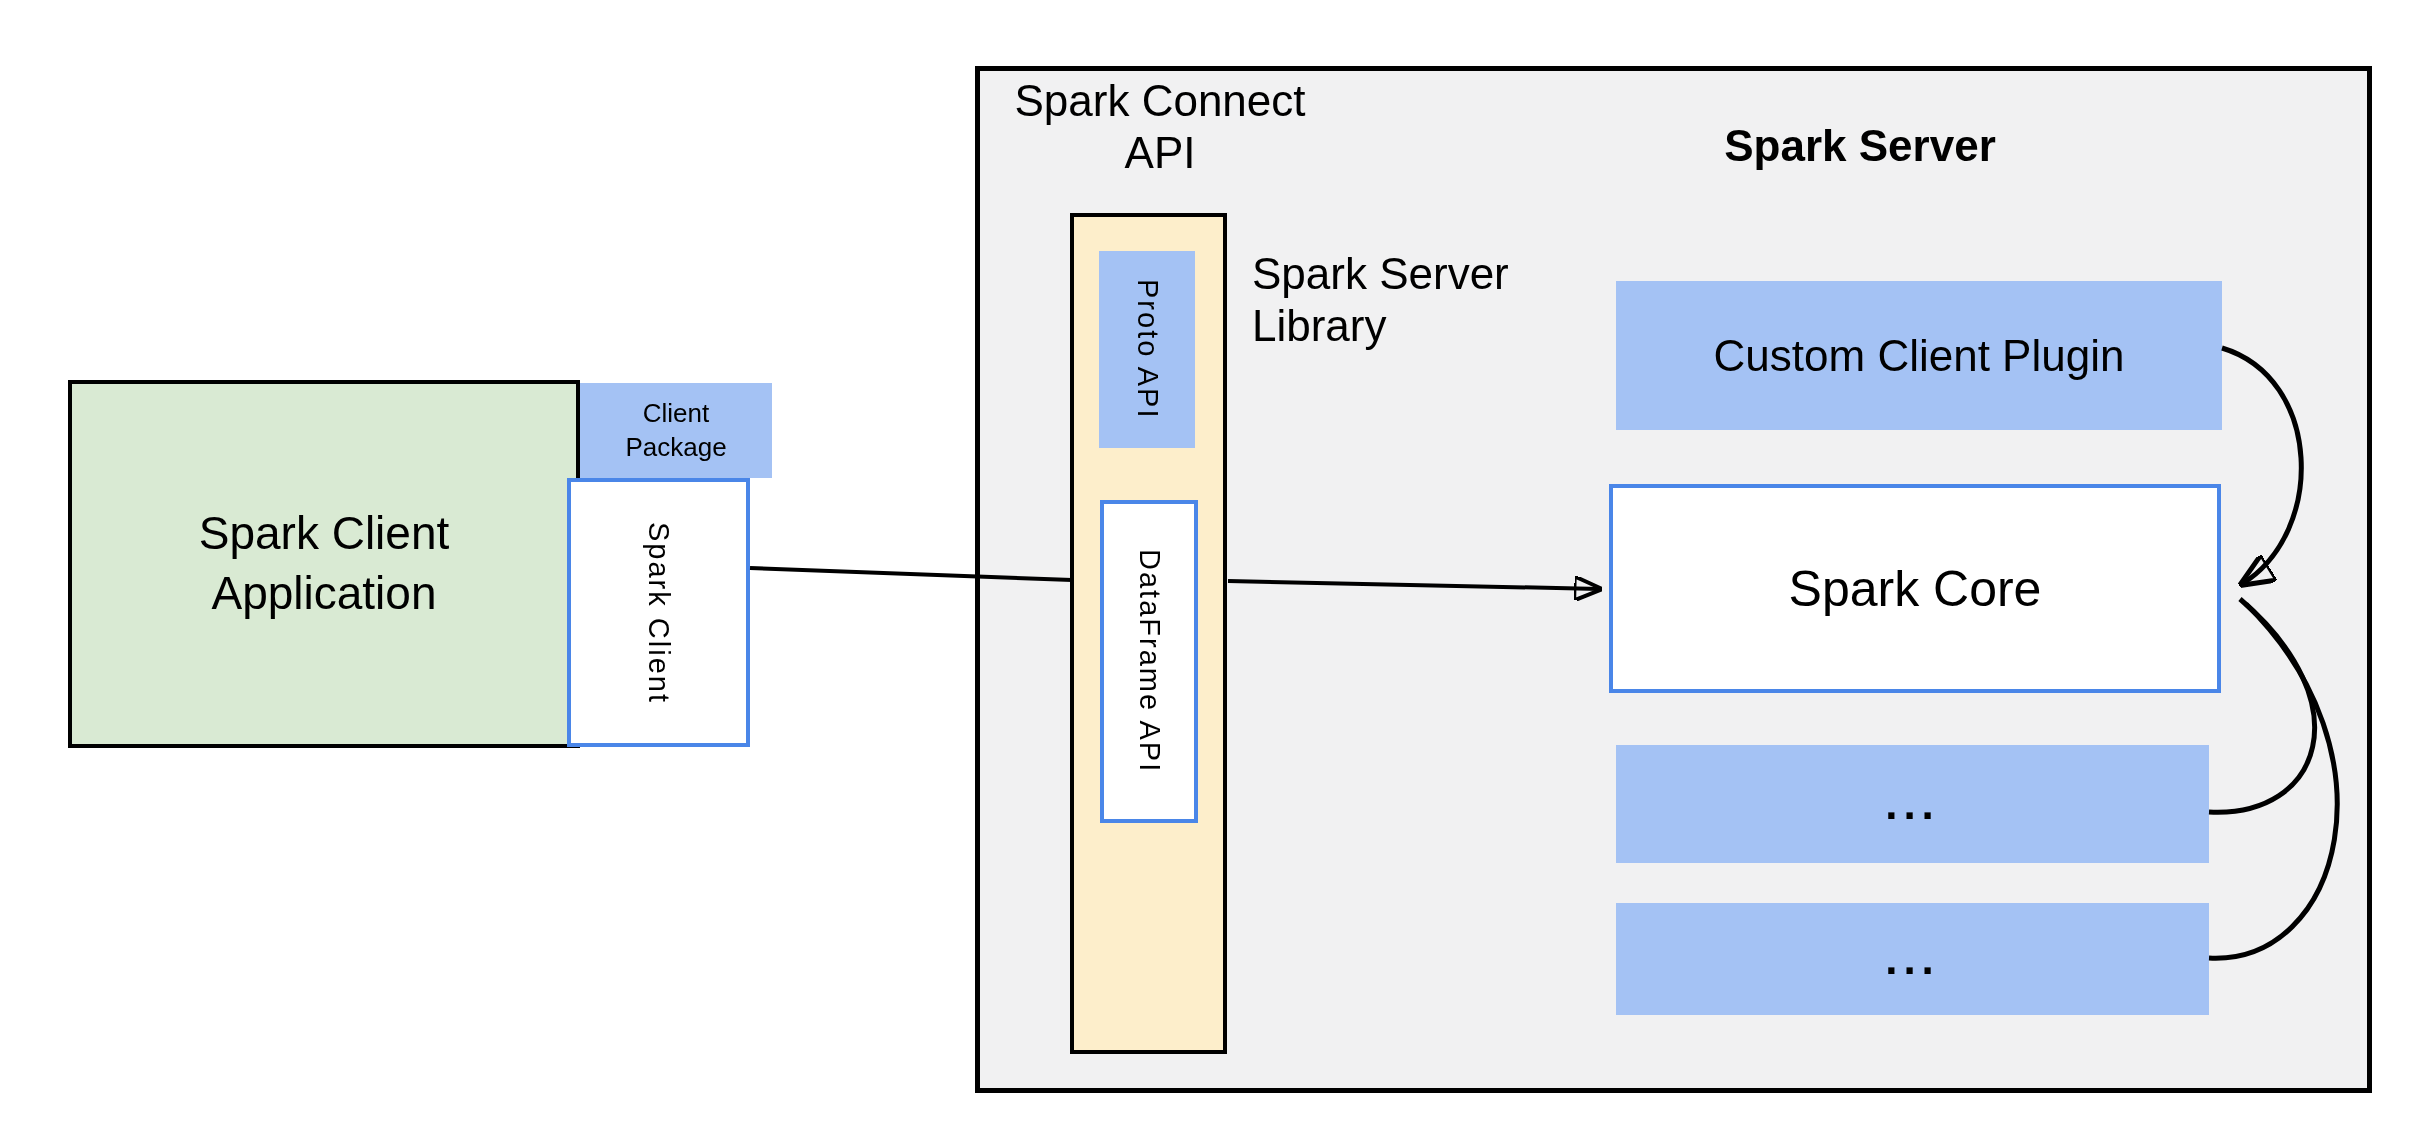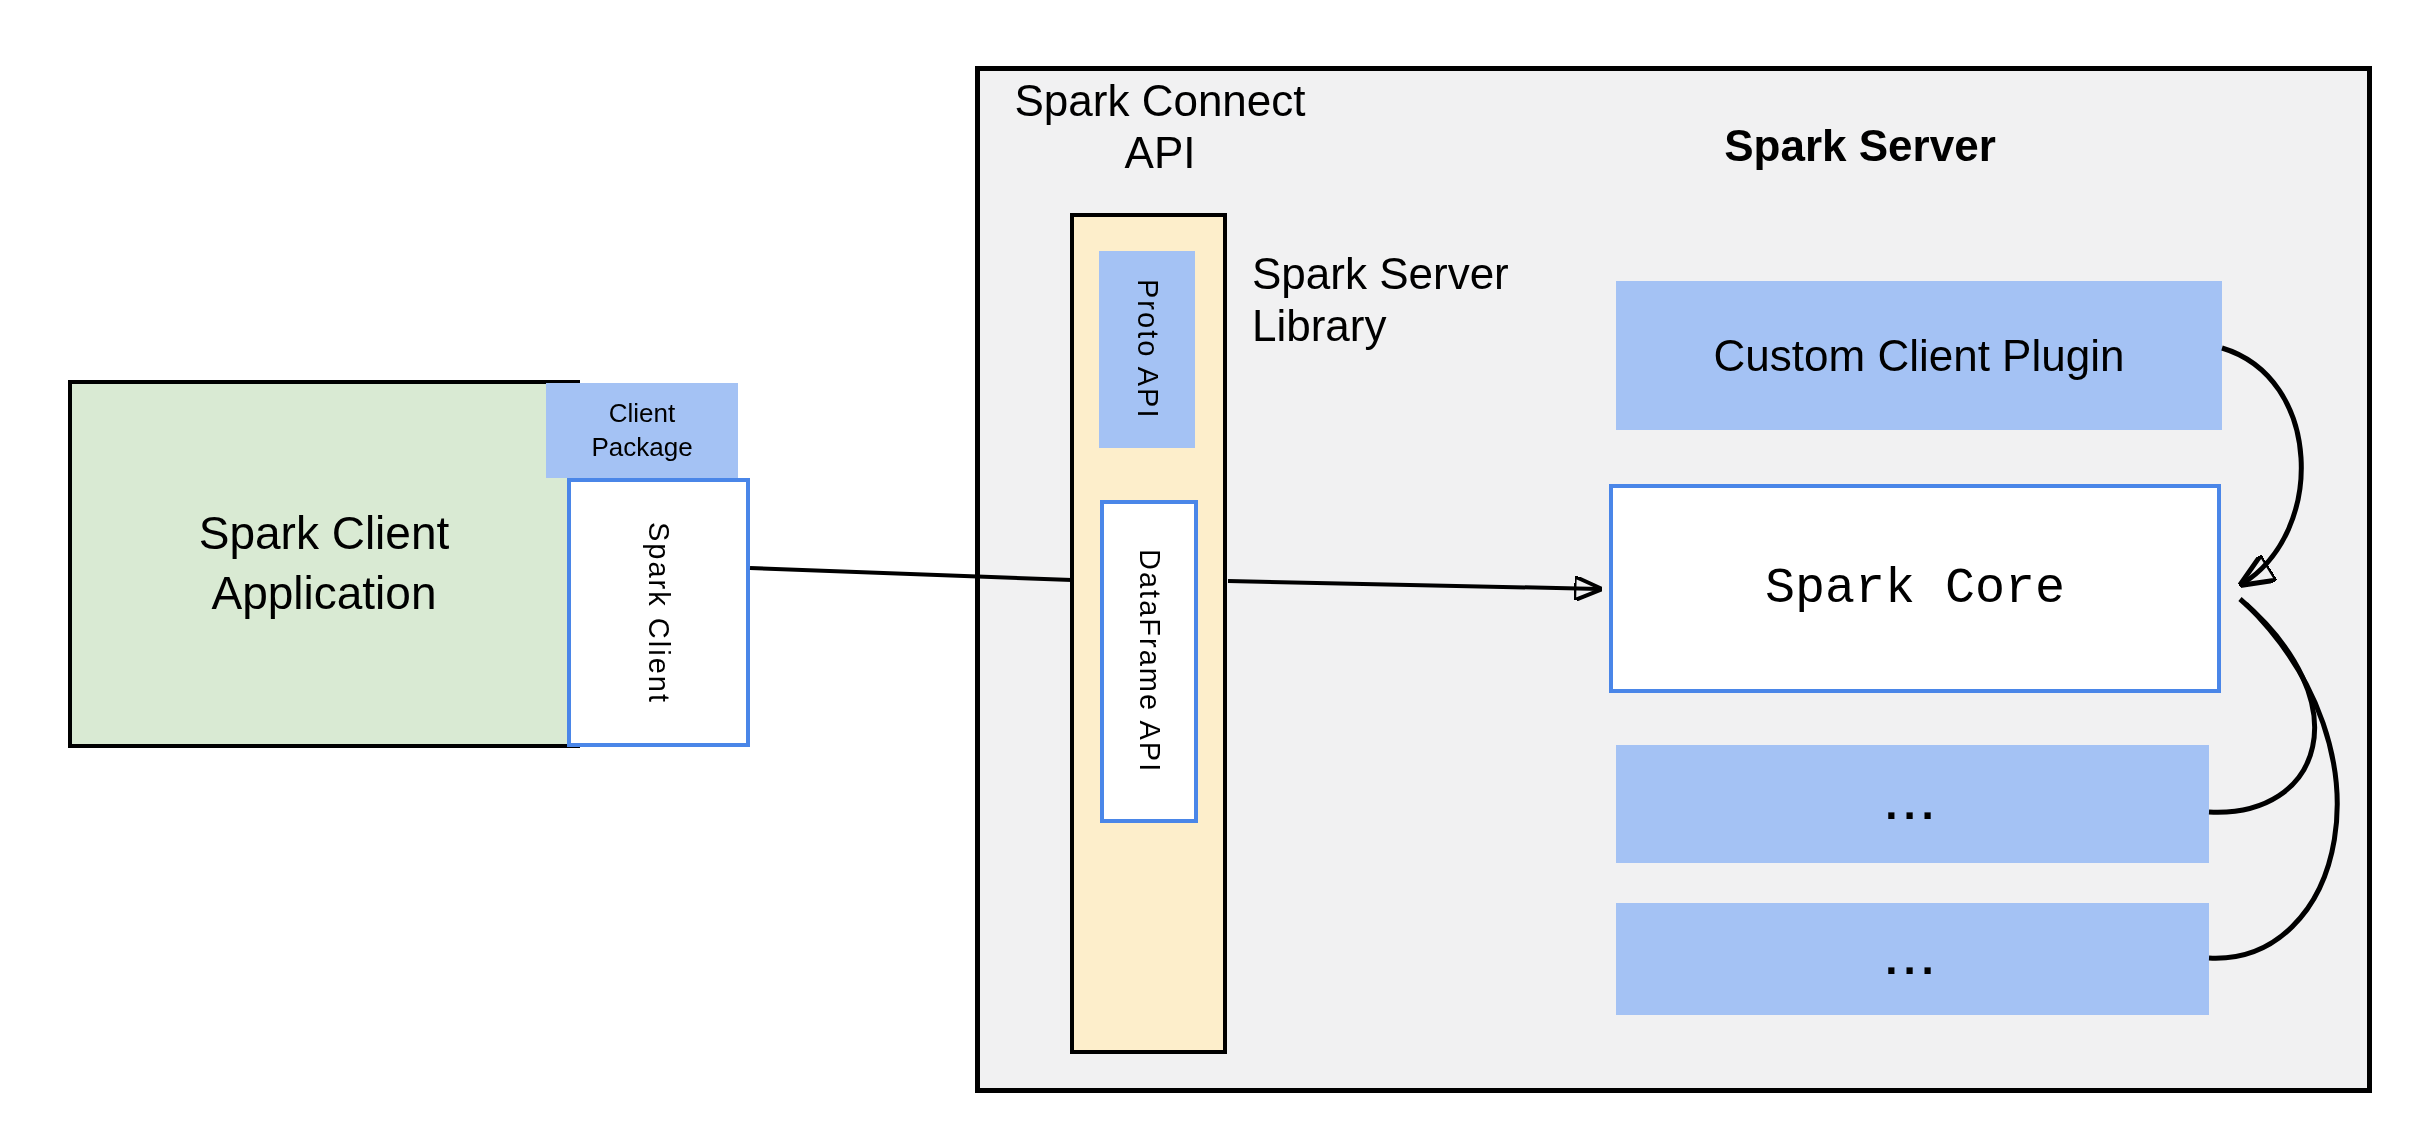--- a/index.html
+++ b/index.html
@@ -62,21 +62,21 @@
 
 <div class="canvas">
 
   <div class="abs server-container" style="left:975px; top:66px; width:1397px; height:1027px;"></div>
 
   <div class="abs green-box center-label" style="left:68px; top:380px; width:512px; height:368px;">
     <span class="preline">Spark Client
 Application</span>
   </div>
 
-  <div class="abs blue-box center-label pkg-label" style="left:546px; top:383px; width:192px; height:95px;">
+  <div class="abs blue-box center-label pkg-label" style="left:580px; top:383px; width:192px; height:95px;">
     <span class="preline">Client
 Package</span>
   </div>
 
   <div class="abs white-box center-label" style="left:567px; top:478px; width:183px; height:269px;">
     <span class="vtext">Spark Client</span>
   </div>
 
   <div class="abs center-label connect-api-title" style="left:1010px; top:72px; width:300px; height:110px;">
     <span class="preline">Spark Connect
@@ -99,21 +99,21 @@
   </div>
 
   <div class="abs center-label server-title" style="left:1660px; top:116px; width:400px; height:60px;">
     <span>Spark Server</span>
   </div>
 
   <div class="abs blue-box center-label plugin-label" style="left:1616px; top:281px; width:606px; height:149px;">
     <span>Custom Client Plugin</span>
   </div>
 
-  <div class="abs white-box center-label core-label" style="left:1609px; top:484px; width:612px; height:209px;font-family:Liberation Mono, monospace;">
+  <div class="abs white-box center-label core-label" style="left:1609px; top:484px; width:612px; height:209px;">
     <span>Spark Core</span>
   </div>
 
   <div class="abs blue-box center-label dots-label" style="left:1616px; top:745px; width:593px; height:118px;">
     <span>...</span>
   </div>
 
   <div class="abs blue-box center-label dots-label" style="left:1616px; top:903px; width:593px; height:112px;">
     <span>...</span>
   </div>

